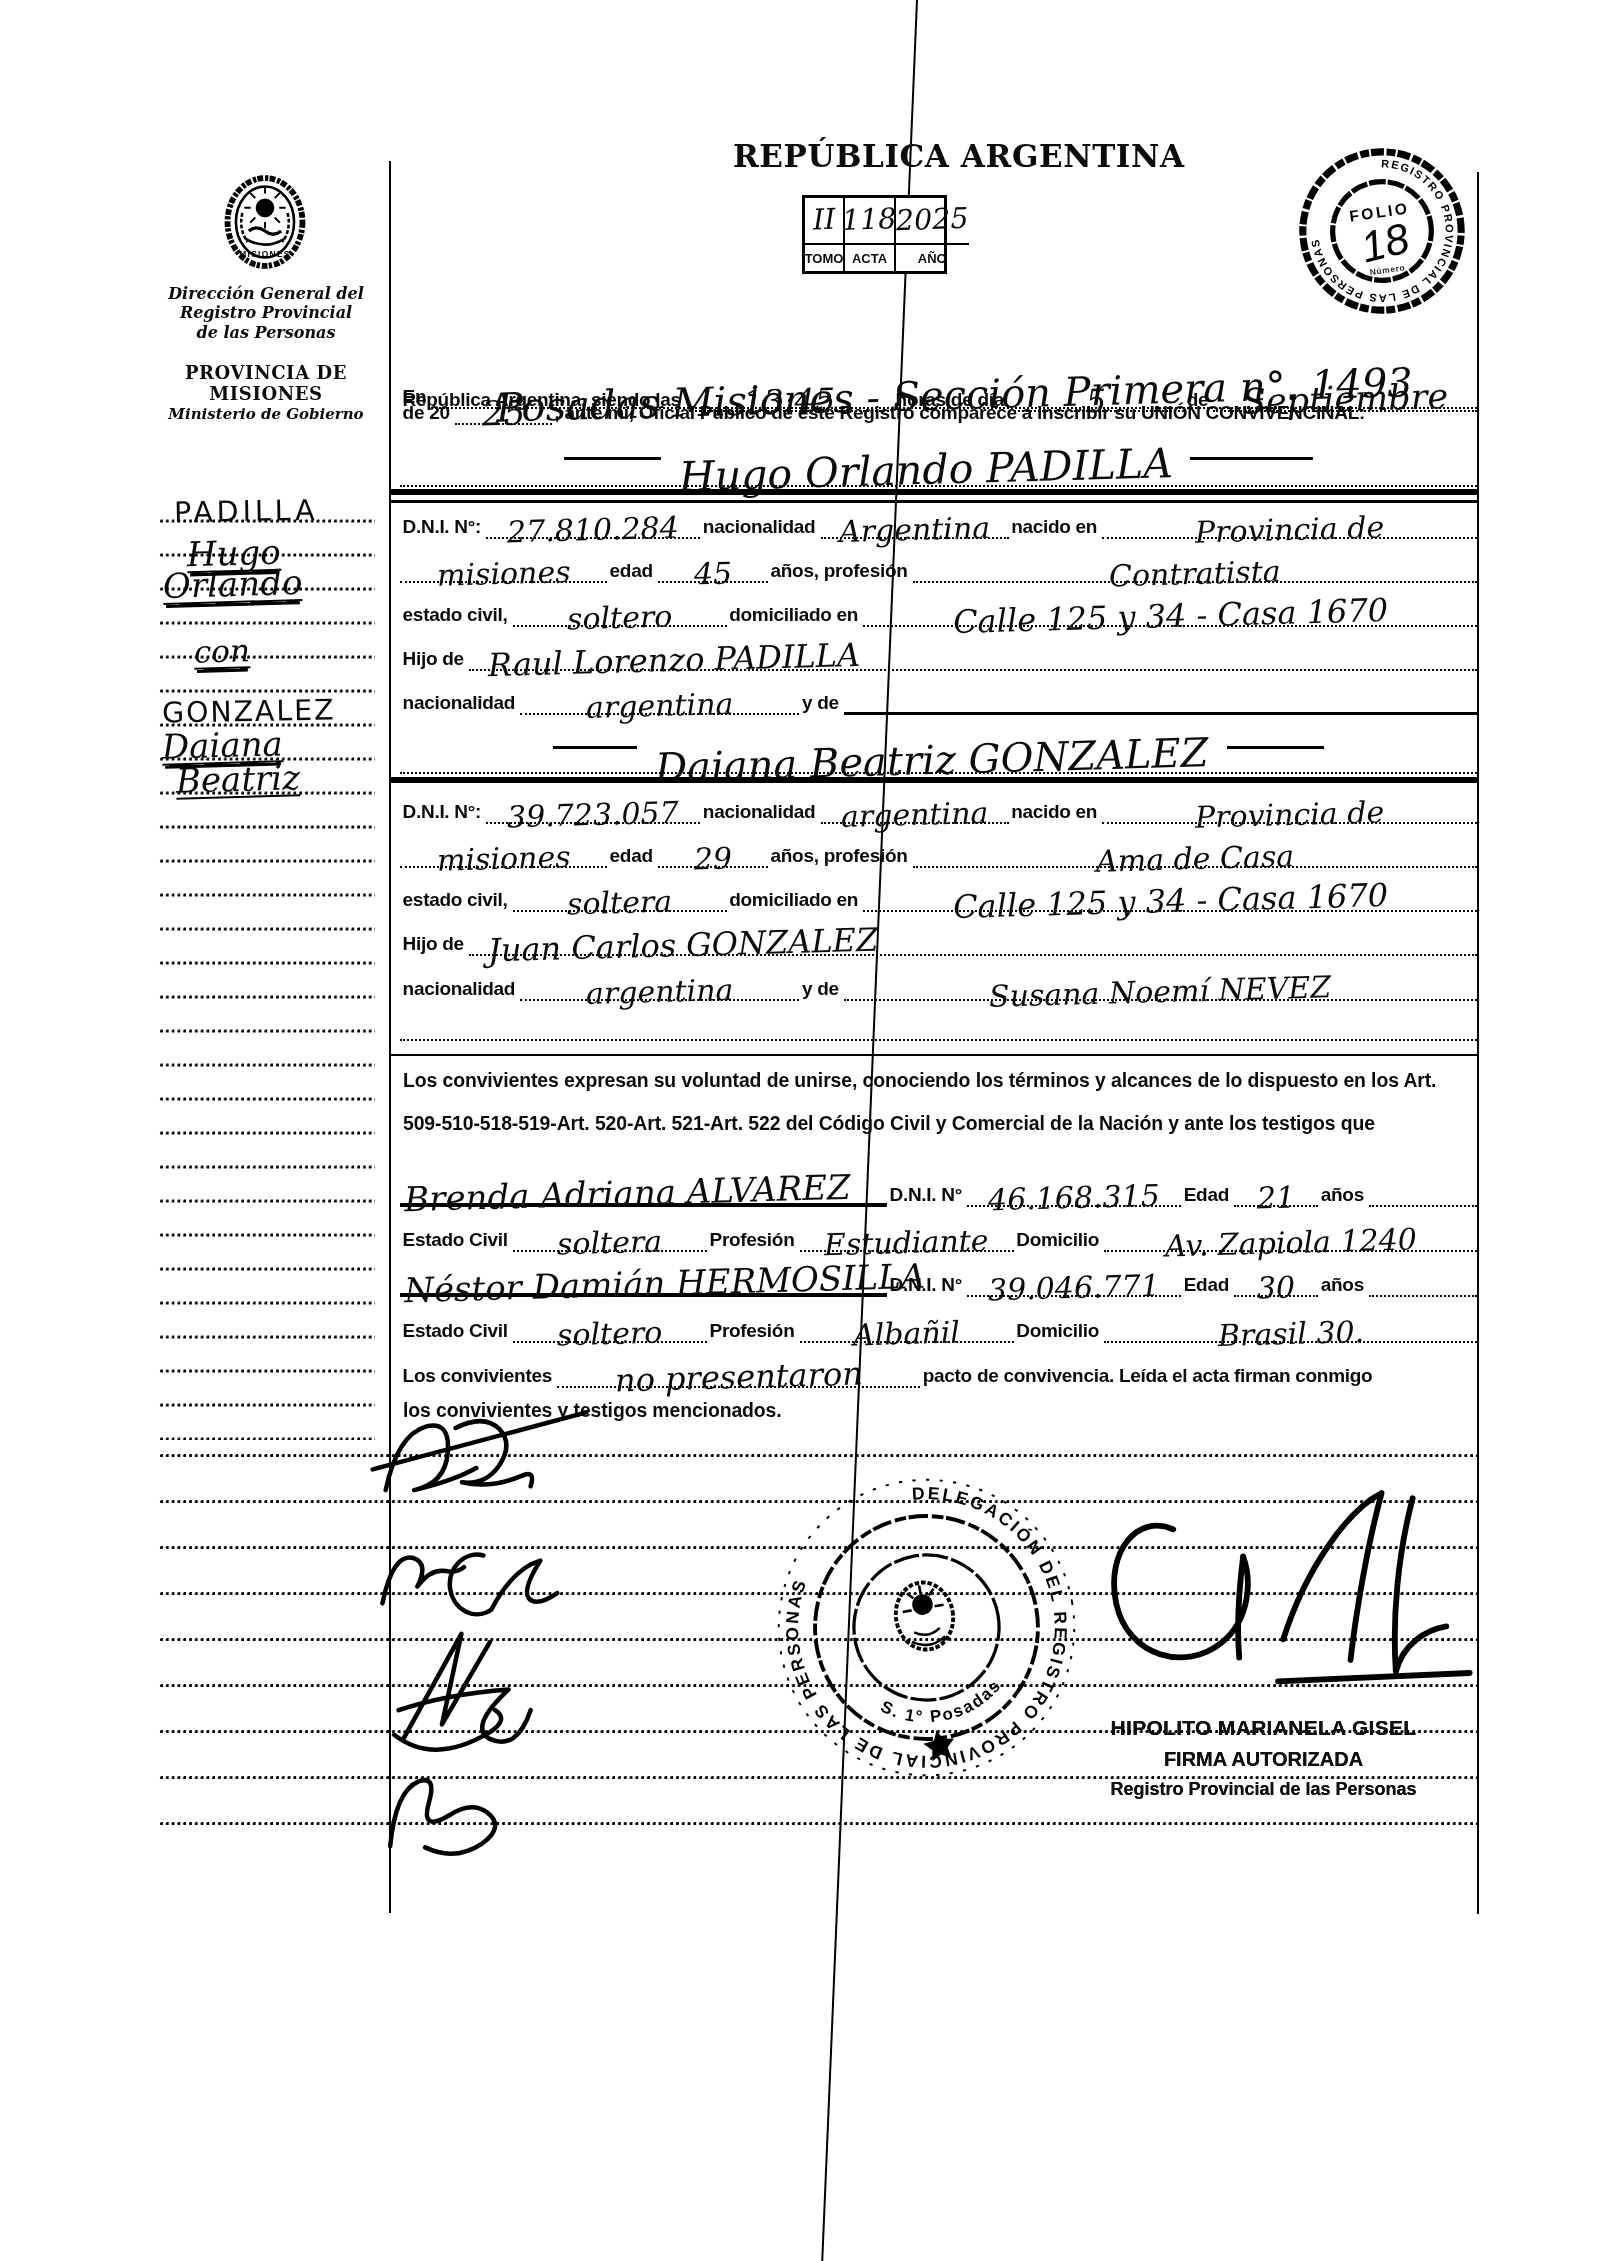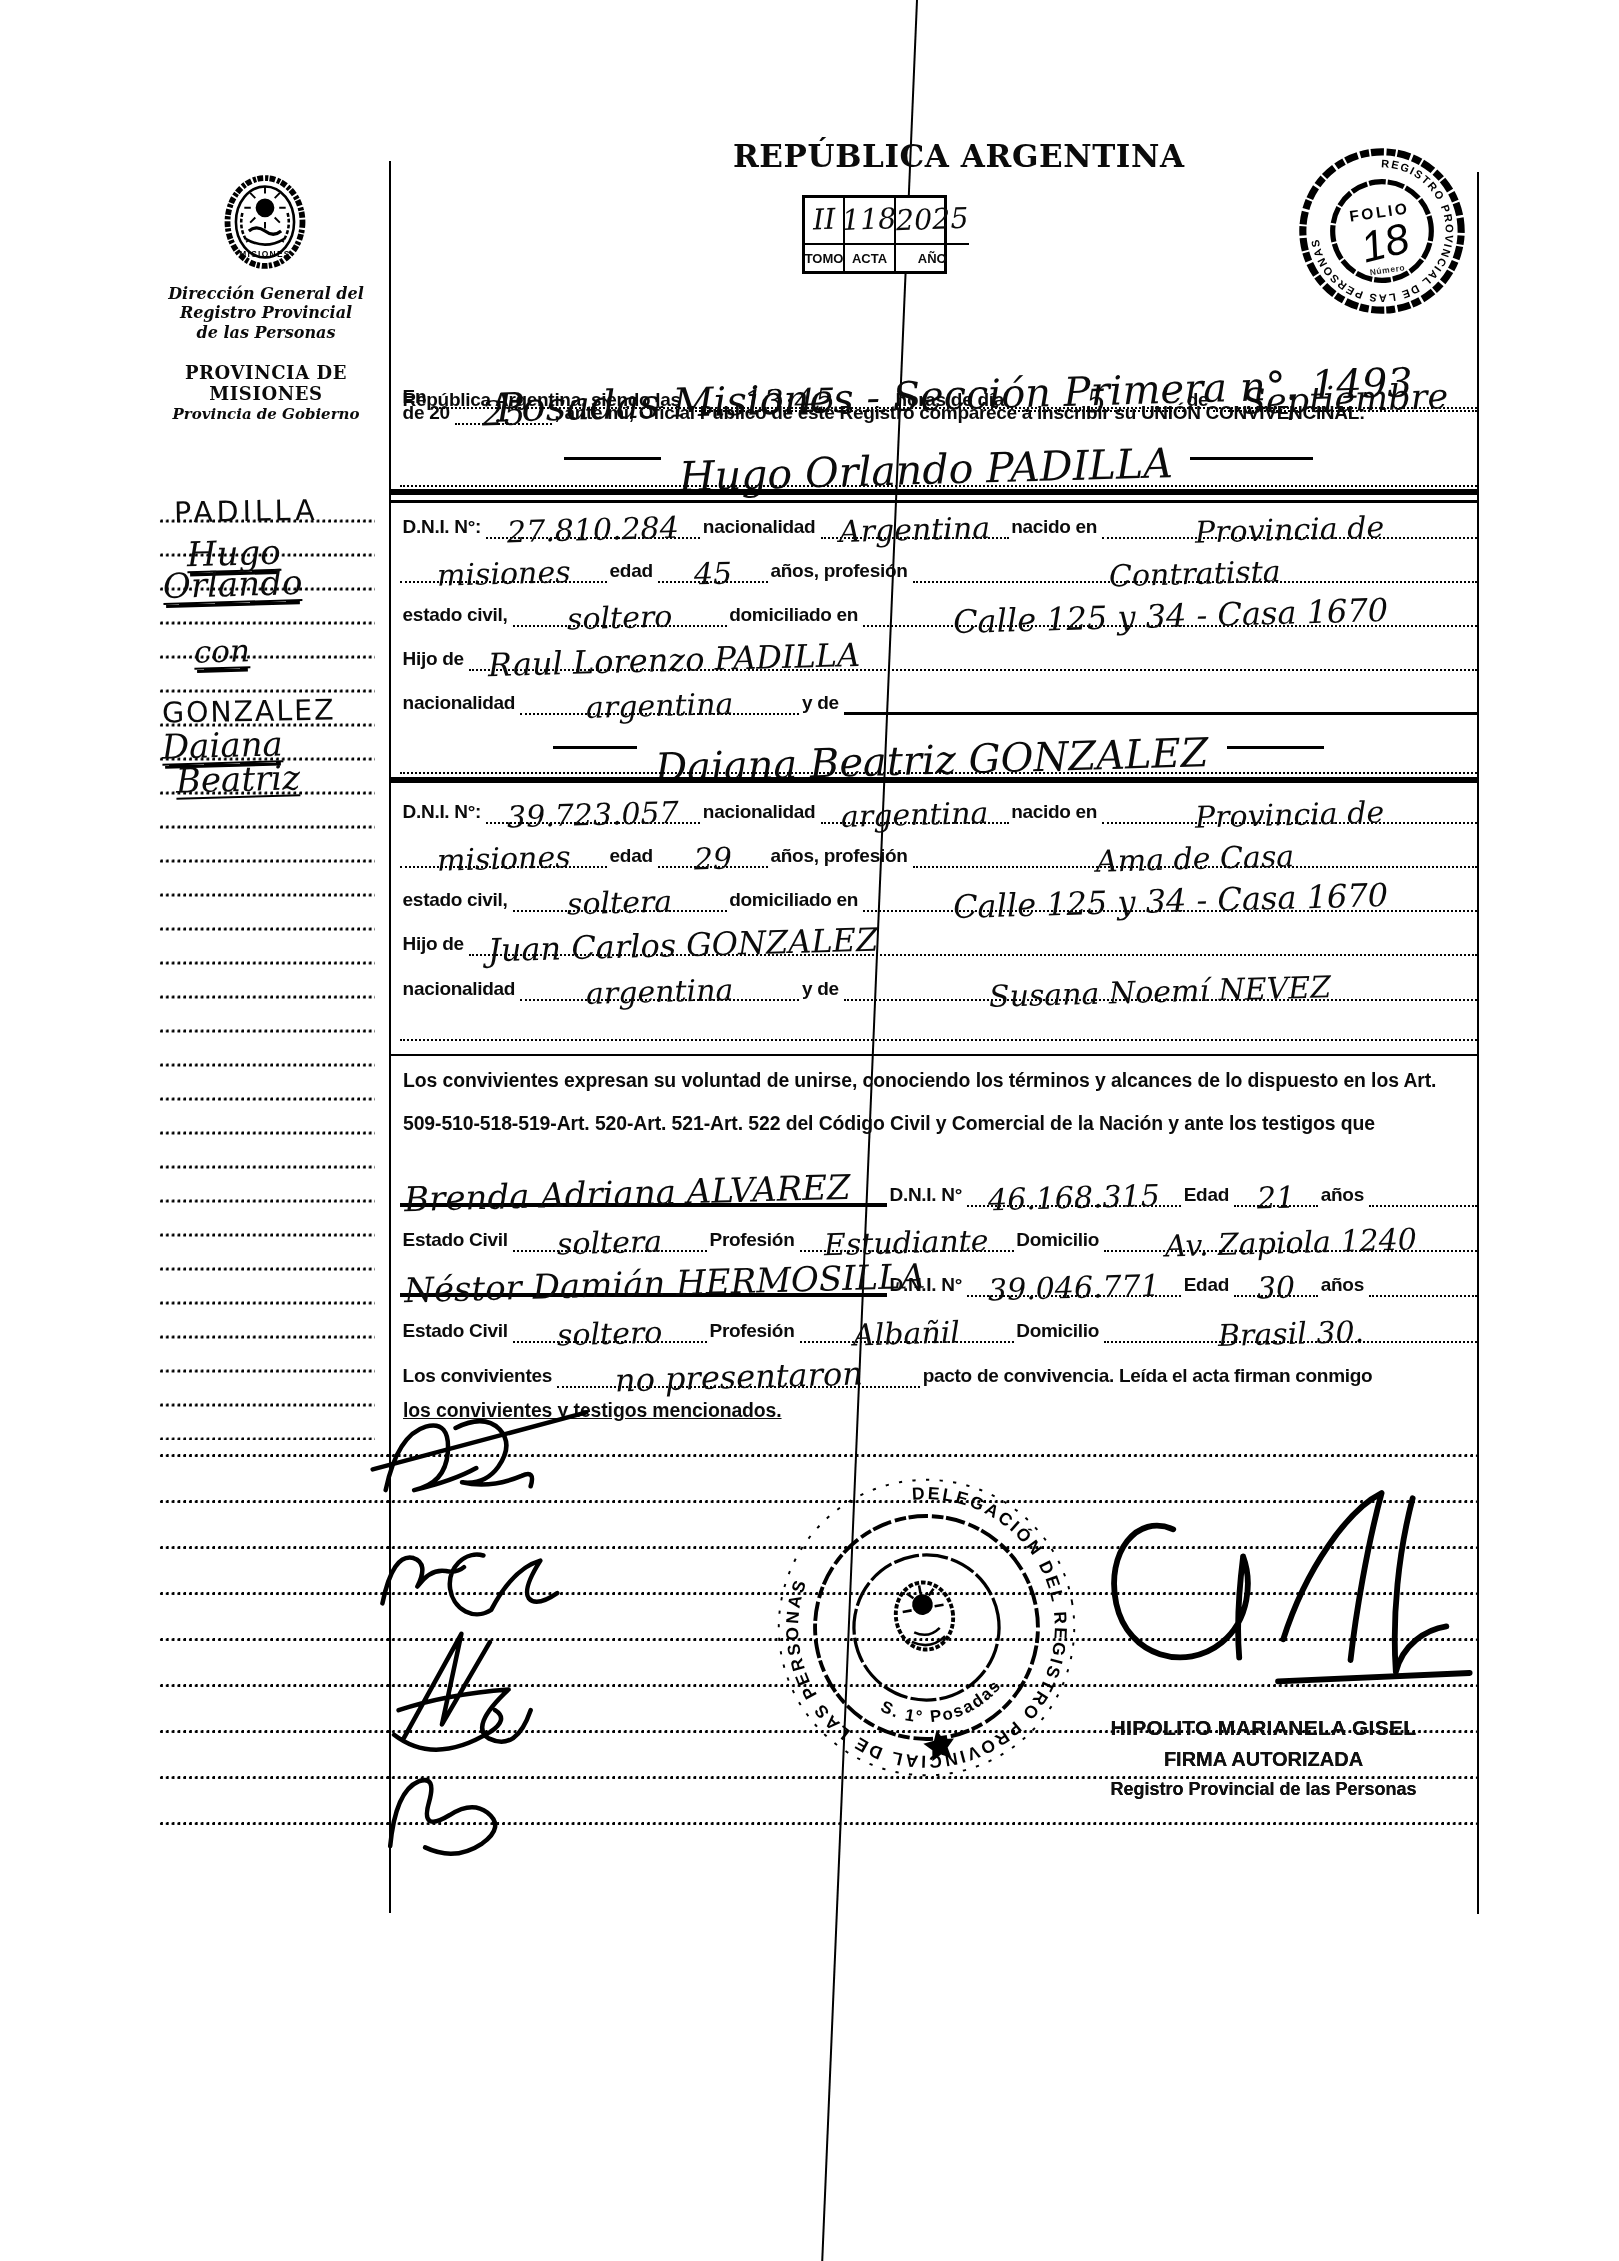--- a/index.html
+++ b/index.html
@@ -129,21 +129,21 @@
 
   <div class="side-org">
     <div>Dirección General del</div>
     <div>Registro Provincial</div>
     <div>de las Personas</div>
   </div>
   <div class="side-prov">
     <div>PROVINCIA DE</div>
     <div>MISIONES</div>
   </div>
-  <div class="side-min">Provincia de Gobierno</div>
+  <div class="side-min">Ministerio de Gobierno</div>
 
   <div class="mname" style="left:174px; top:498px;"><span class="handcaps">PADILLA</span></div>
   <div class="mname" style="left:187px; top:539px;"><span class="hw u2" style="font-size:34px;">Hugo</span></div>
   <div class="mname" style="left:163px; top:570px;"><span class="hw u2" style="font-size:34px;">Orlando</span></div>
   <div class="mname" style="left:194px; top:638px;"><span class="hw u2" style="font-size:31px;">con</span></div>
   <div class="mname" style="left:162px; top:698px;"><span class="handcaps" style="letter-spacing:1.9px;">GONZALEZ</span></div>
   <div class="mname" style="left:162px; top:731px;"><span class="hw u2" style="font-size:34px;">Daiana</span></div>
   <div class="mname" style="left:176px; top:765px;"><span class="hw u1" style="font-size:34px;">Beatriz</span></div>
 
   <div class="frow" style="top:312px; height:97px;justify-content:flex-end;">
@@ -377,21 +377,21 @@
       </div>
   </div>
 
   <div class="frow" style="top:1336px;">
     <span class="lbl">Los convivientes</span>
     <div class="seg" style="flex:0 0 363px;">
         <span class="hw" style="font-size:32px;">no presentaron</span>
       </div>
     <span class="lbl" style="white-space:normal;">pacto de convivencia. Leída el acta firman conmigo</span>
   </div>
-  <div class="para" style="position:absolute; left:403px; top:1400px;text-decoration:underline;">los convivientes y testigos mencionados.</div>
+  <div class="para" style="position:absolute; left:403px; top:1400px;">los convivientes y testigos mencionados.</div>
 
   <svg style="position:absolute; left:363px; top:1393px;" width="479" height="479" viewBox="0 0 740 740">
     <g fill="none" stroke="#000" stroke-width="7" stroke-linecap="round" stroke-linejoin="round">
       <path d="M15,118 L345,30"></path>
       <path d="M35,150 q18,-85 62,-98 q38,-10 34,40 q-4,48 -52,58 q60,-14 96,-34 m-32,-62 q44,-22 68,2 q22,24 -2,58 q-20,28 -56,24 q44,10 92,-10 q22,-10 14,16"></path>
       <path d="M30,325 q16,-78 48,-70 q24,8 6,44 q20,-28 44,-24 q16,4 28,-6 m30,-18 a42,46 0 1,0 12,84 q34,-64 76,-76 q-28,44 -18,58 q12,14 44,-8"></path>
       <path d="M62,535 L152,372 L122,512 L196,385 M55,490 q75,-25 170,-32 q-62,58 -30,76 q42,20 64,-44 M48,528 q62,48 148,-4 q30,-20 8,-34"></path>
       <path d="M42,700 q8,-85 44,-100 q28,-10 16,32 q-14,48 32,20 q34,-22 58,-4 q28,22 -8,48 q-42,28 -88,6"></path>
     </g>
   </svg>

